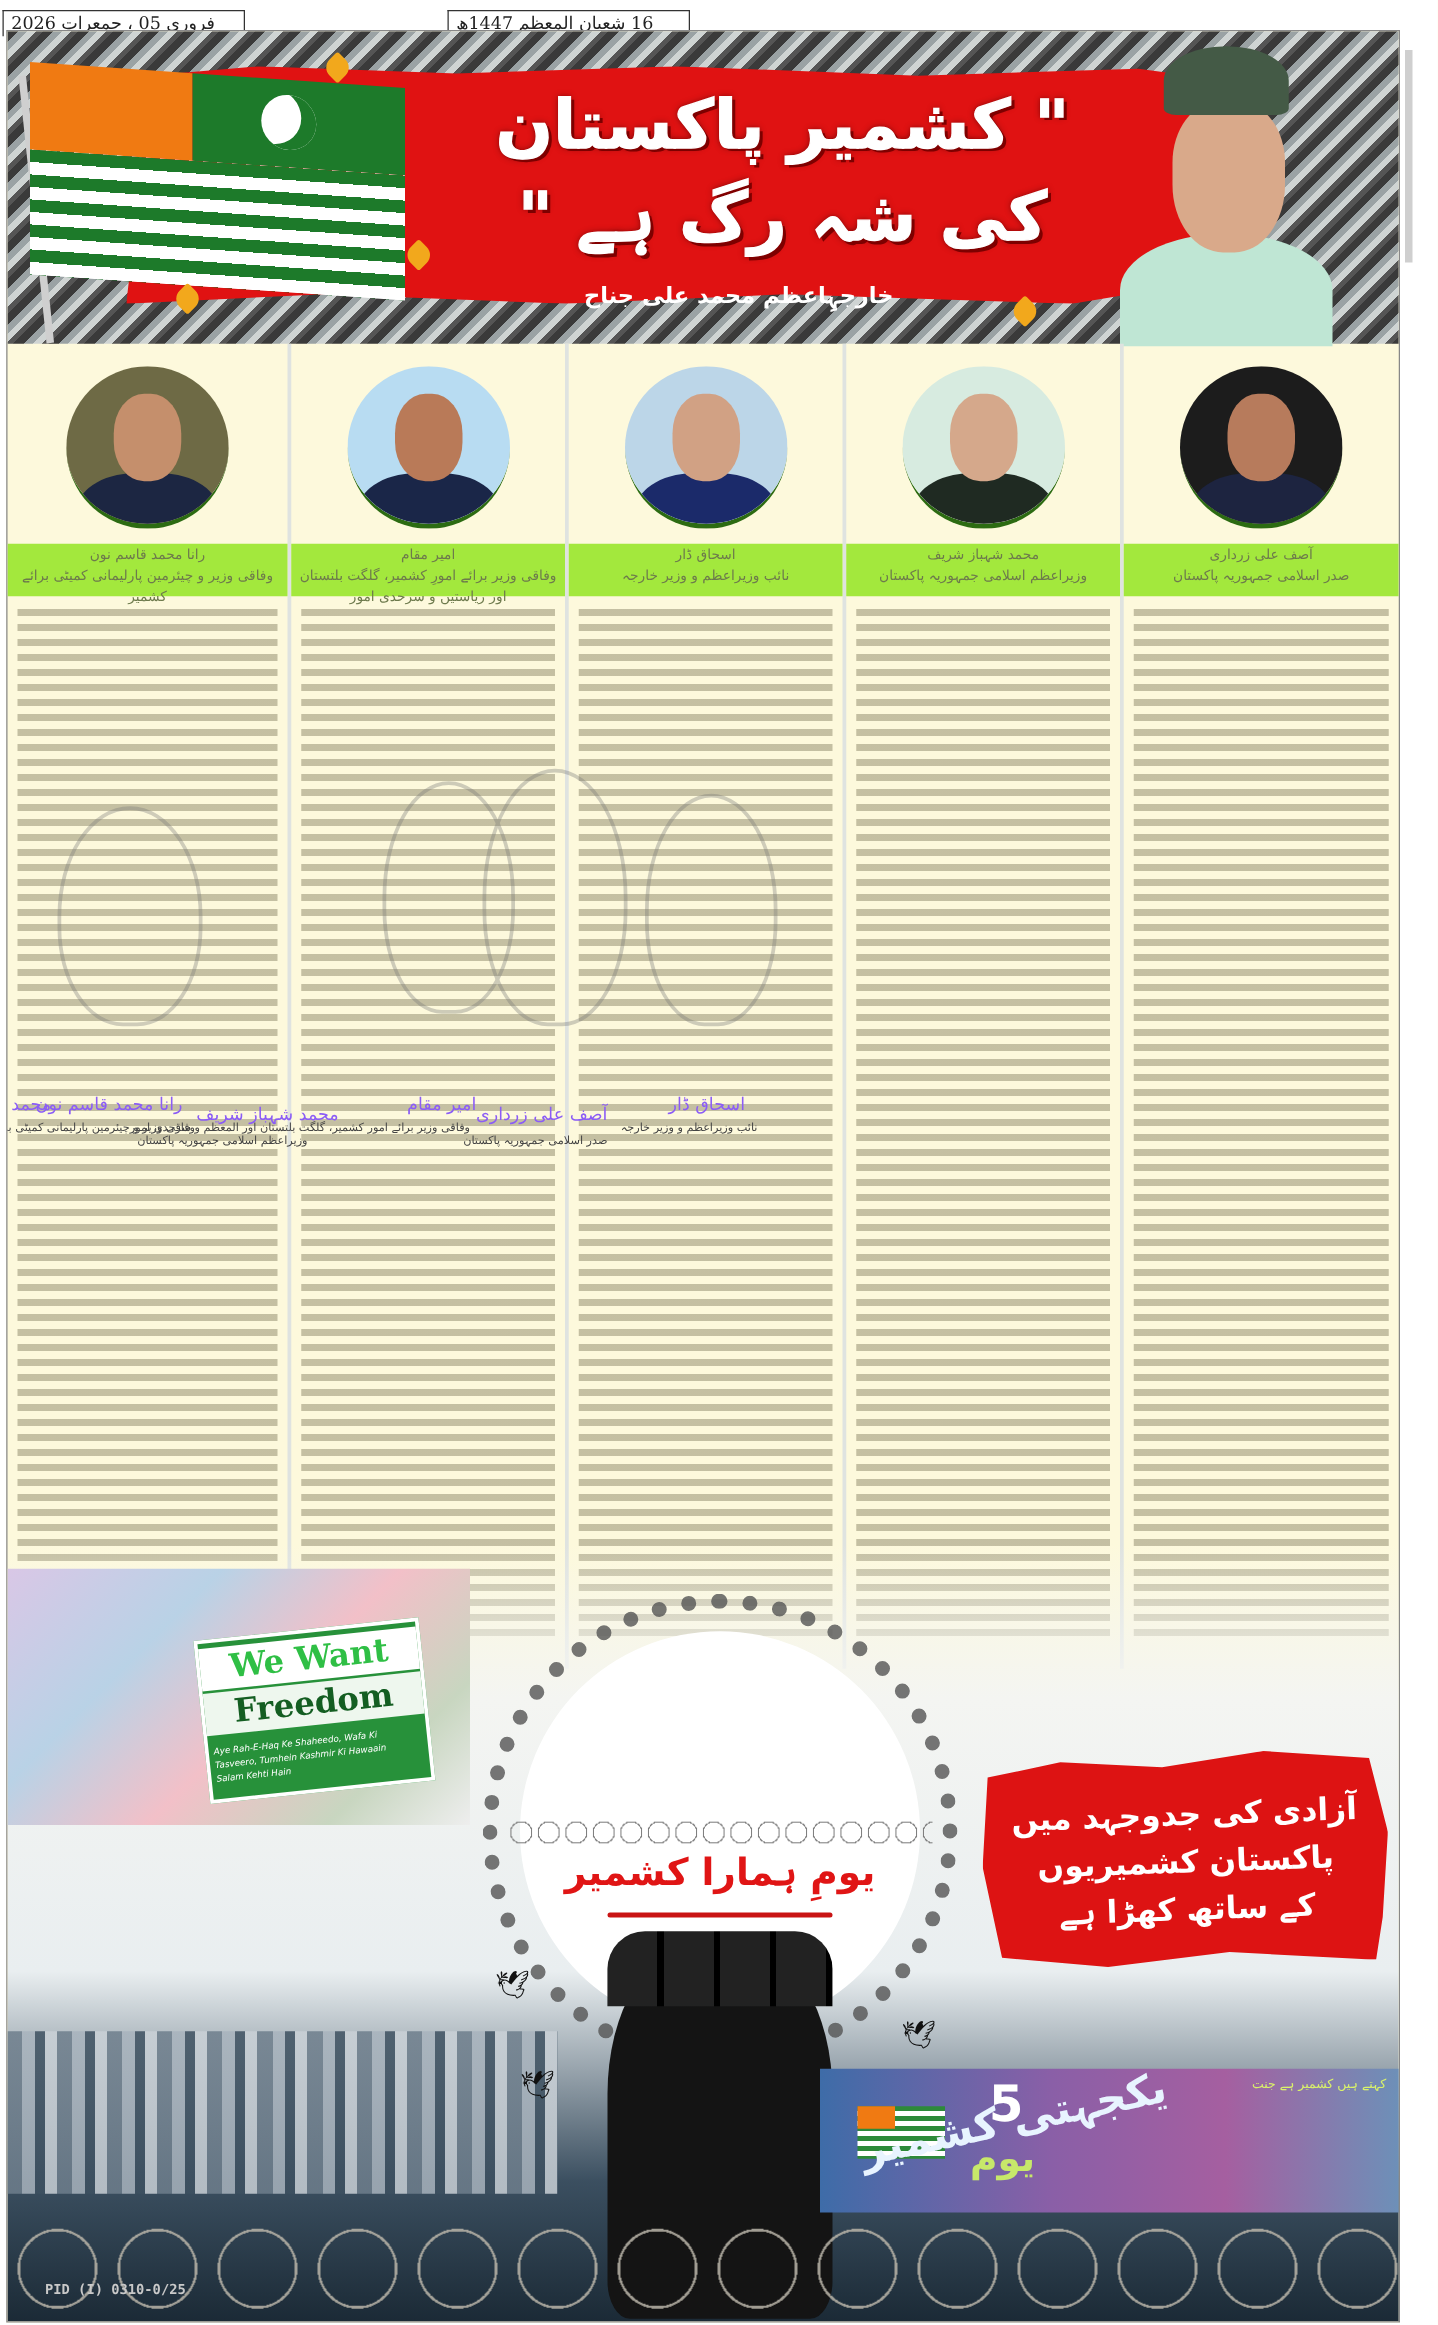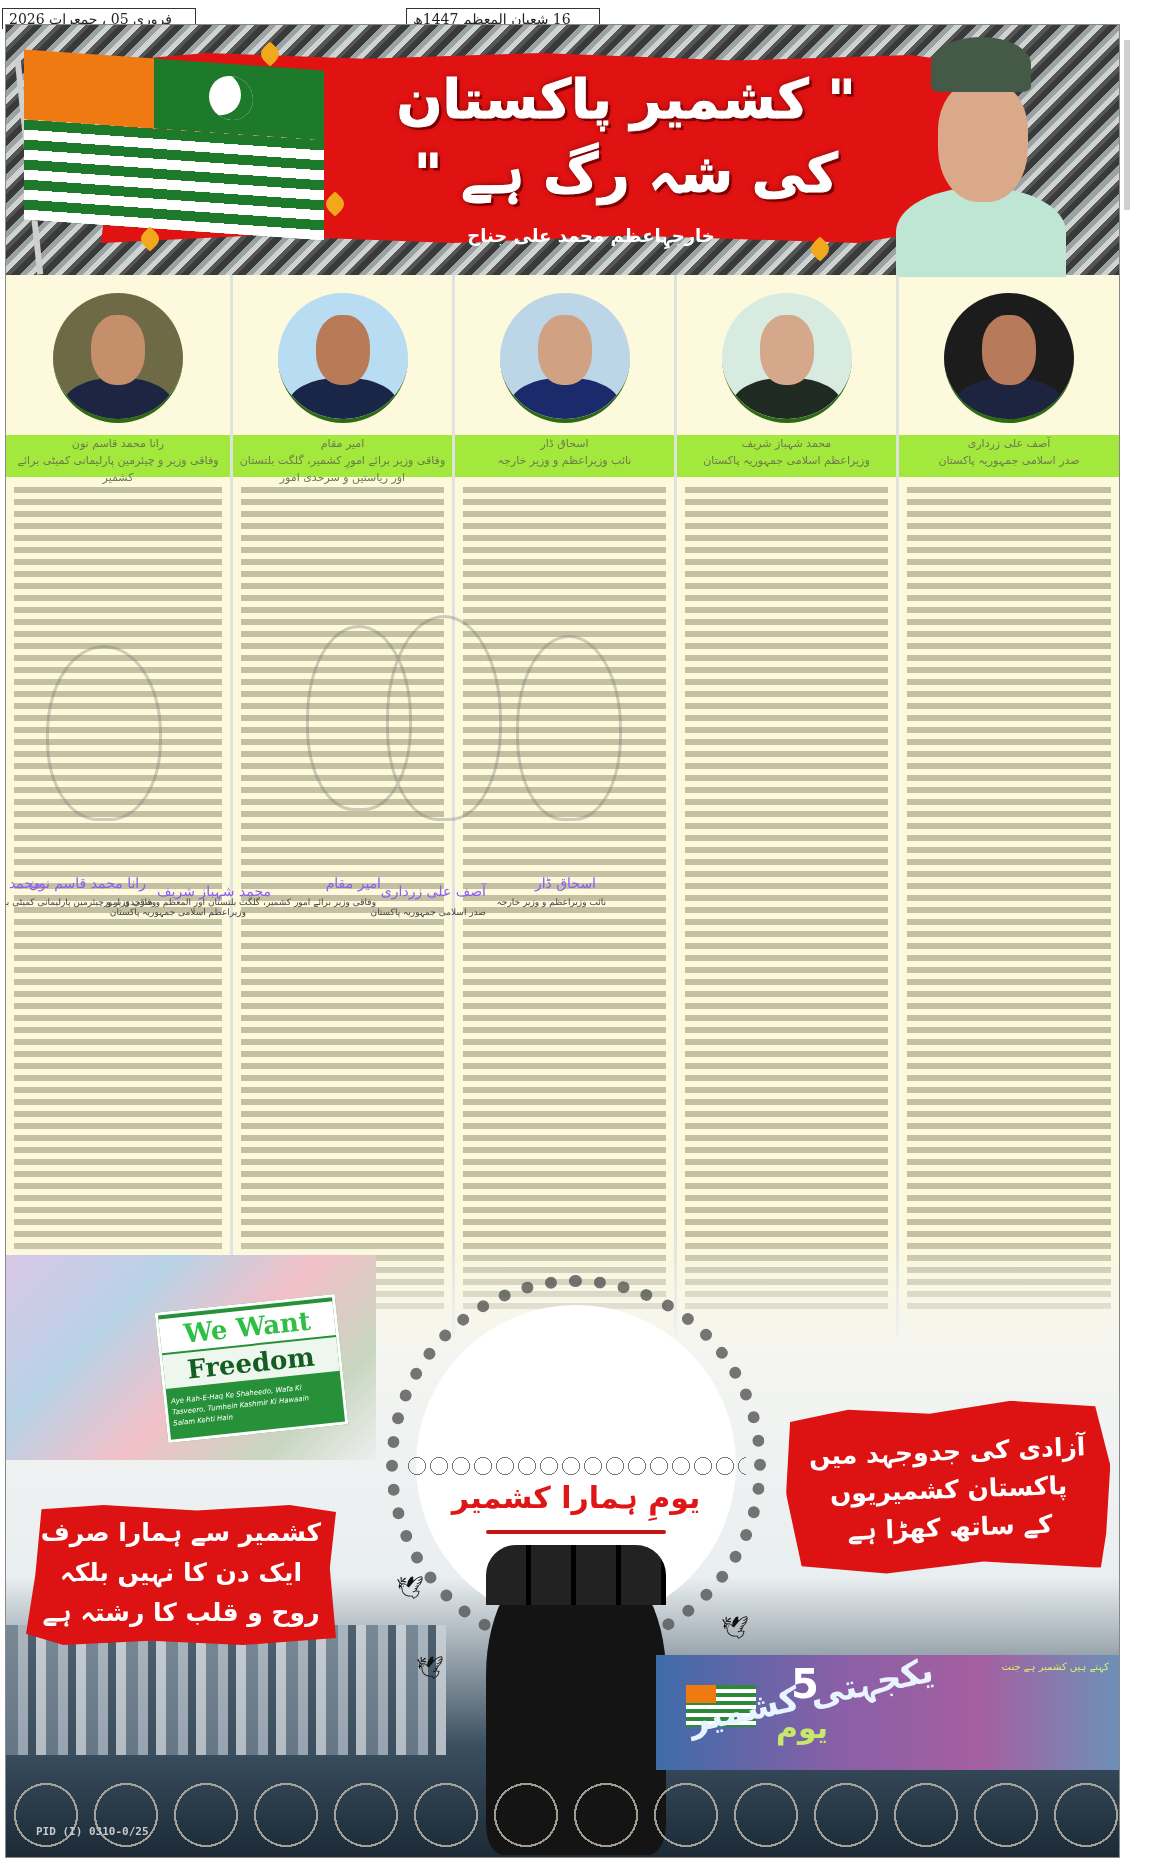--- a/index.html
+++ b/index.html
@@ -1,20 +1,20 @@
 <!DOCTYPE html>
 <html><head>
 <meta charset="utf-8">
 <style>
   html,body{margin:0;padding:0;background:#fff;}
   body{width:1150px;height:1860px;position:relative;overflow:hidden;font-family:"DejaVu Sans",sans-serif;}
   .masthead{position:absolute;left:0;top:0;width:1150px;height:30px;}
   .date-box{position:absolute;top:8px;height:20px;border:1px solid #333;border-bottom:none;background:#fff;font-family:"DejaVu Serif",serif;font-size:14px;color:#222;line-height:20px;padding:0 6px;white-space:nowrap;overflow:hidden;}
   .date-left{left:2px;width:180px;}
-  .date-right{left:358px;width:180px;direction:rtl;text-align:left;margin-left:48px;}
+  .date-right{left:358px;width:180px;direction:rtl;text-align:left;}
   .page{position:absolute;left:5px;top:24px;width:1113px;height:1832px;border:1px solid #888;background:#fdf9dc;overflow:hidden;}
   .hero{position:absolute;left:0;top:0;width:1113px;height:250px;background:
       repeating-linear-gradient(135deg,#3a3a3a 0 6px,#9aa2a4 6px 11px,#cfd4d3 11px 16px,#555 16px 20px);}
   .hero-red{position:absolute;left:95px;top:28px;width:880px;height:190px;background:#e01212;
       clip-path:polygon(2% 4%,12% 0,30% 3%,50% 0,72% 4%,92% 1%,100% 6%,99% 90%,86% 100%,60% 96%,40% 100%,18% 96%,0 100%,1% 60%);}
   .flag{position:absolute;left:18px;top:35px;width:300px;height:170px;transform:skewY(4deg);}
   .flag-orange{position:absolute;left:0;top:0;width:130px;height:70px;background:#f07a12;}
   .flag-green-top{position:absolute;left:130px;top:0;width:170px;height:70px;background:#1d7a2a;}
   .flag-crescent{position:absolute;left:185px;top:12px;width:44px;height:44px;border-radius:50%;background:#fff;box-shadow:inset -12px -4px 0 0 #1d7a2a;}
   .flag-stripes{position:absolute;left:0;top:70px;width:300px;height:100px;background:repeating-linear-gradient(180deg,#1d7a2a 0 10px,#fff 10px 20px);}
@@ -206,25 +206,20 @@
   <div class="bottom">
     <div class="protest-photo">
       <div class="freedom-banner">
         <div class="line1">We Want</div>
         <div class="line2">Freedom</div>
         <div class="line3">Aye Rah-E-Haq Ke Shaheedo, Wafa Ki Tasveero, Tumhein Kashmir Ki Hawaain Salam Kehti Hain</div>
       </div>
     </div>
     <div class="crowd-photo"></div>
 
-    <div class="callout callout-left">
-      <div>کشمیر سے ہمارا صرف</div>
-      <div>ایک دن کا نہیں بلکہ</div>
-      <div>روح و قلب کا رشتہ ہے</div>
-    </div>
 
     <div class="emblem">
       <div class="emblem-ring"></div>
       <div class="emblem-inner"></div>
       <div class="wire"></div>
       <div class="emblem-title">یومِ ہمارا کشمیر</div>
       <div class="emblem-rule"></div>
       <div class="fist"></div>
       <div class="fist-knuckles"></div>
       <div class="birds" style="left:20px;top:340px;">🕊</div>

